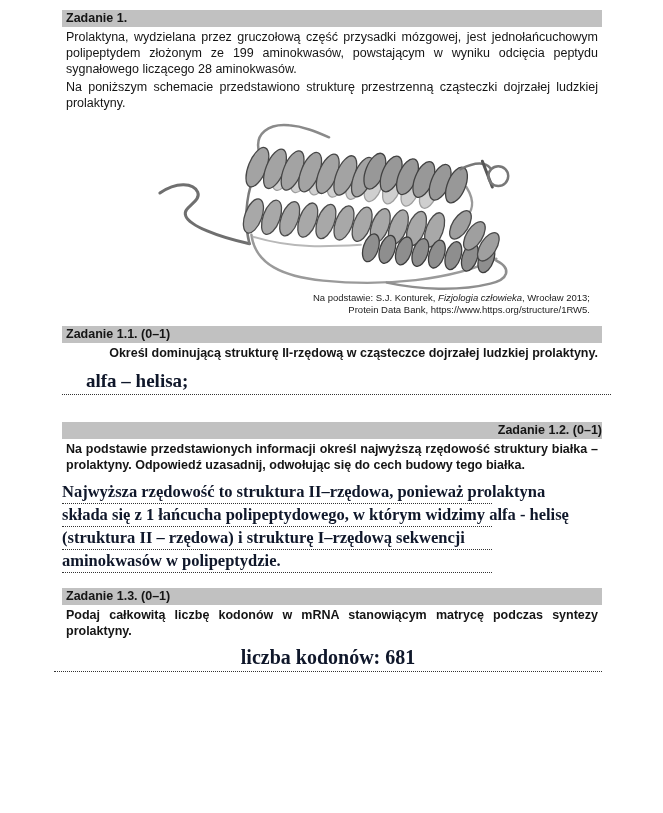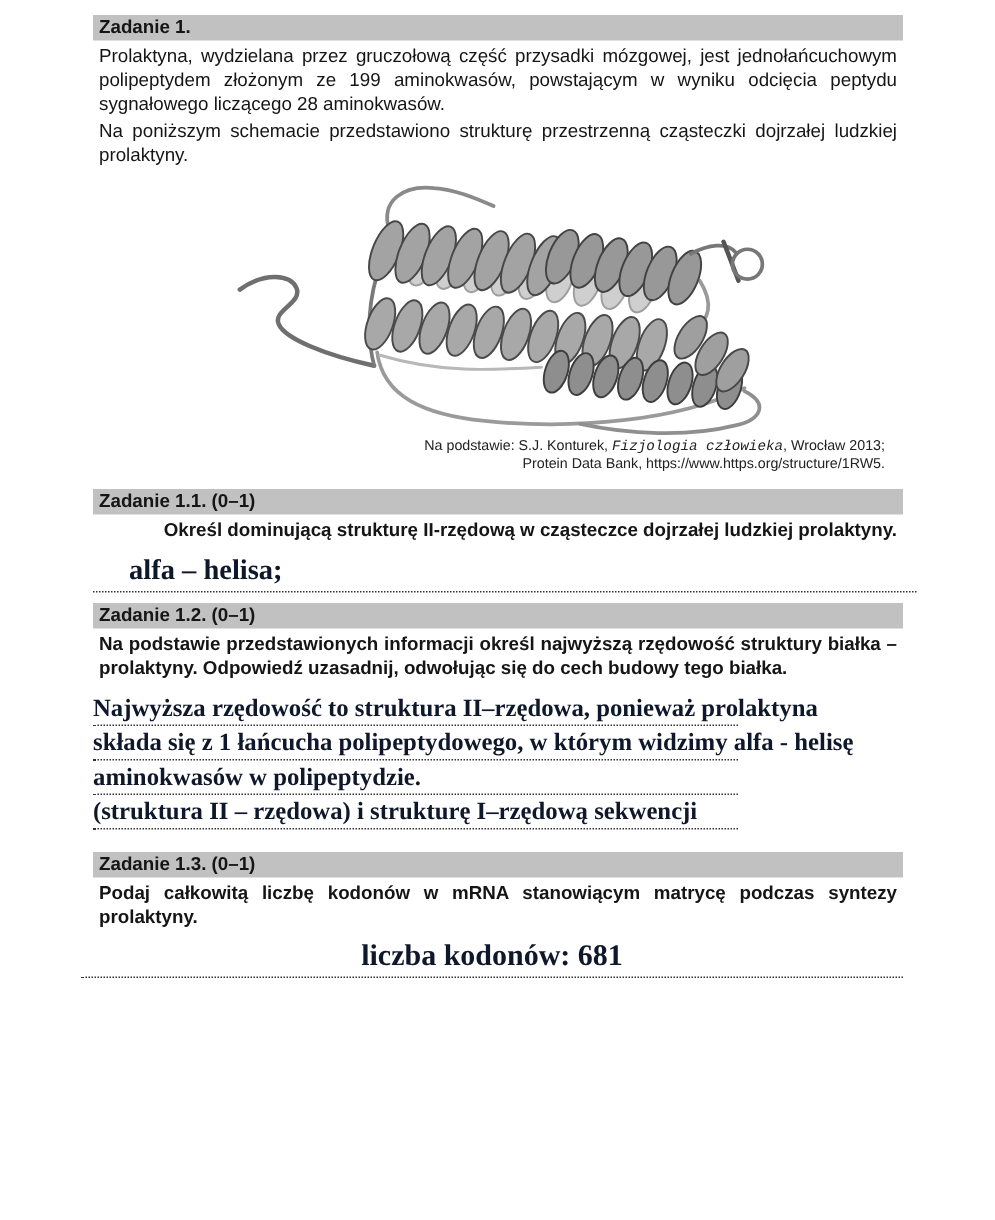--- a/index.html
+++ b/index.html
@@ -7,29 +7,29 @@
     width:663px;height:729px;background:#ffffff;overflow:hidden;position:relative;
     font-family:"Liberation Sans","DejaVu Sans",sans-serif;color:#151515;
   }
   .content{margin-left:62px;width:540px;}
   .task-bar{
     background:#c1c1c1;font-weight:bold;font-size:12.5px;line-height:15px;
     padding:1px 0 1px 4px;width:536px;
   }
   .bar-1{margin-top:10px;}
   .bar-11{margin-top:11px;}
-  .bar-12{margin-top:7px;}
+  .bar-12{margin-top:27px;text-align:right;}
   .bar-13{margin-top:15px;}
   .body-text{font-size:12.5px;line-height:16px;margin:2px 0 0 0;padding:0 4px 0 4px;width:532px;text-align:right;}
   .just{text-align:justify;}
   .q{font-weight:bold;}
   .figure-wrap{height:178px;margin-top:2px;}
   .figure-wrap svg{display:block;margin-left:70px;}
   .citation{font-size:9.5px;line-height:11.5px;text-align:right;padding-right:12px;margin-top:1px;color:#222;}
-  .it{font-style:italic;font-family:Liberation Mono, monospace;}
+  .it{font-style:italic;}
   .answer{font-family:"Liberation Serif","DejaVu Serif",serif;font-weight:bold;color:#0f172a;}
   .ans11{
     font-size:19px;line-height:22px;margin-top:9px;width:525px;
     border-bottom:1.5px dotted #333;padding:0 0 2px 24px;white-space:nowrap;
   }
   .a12-block{margin-top:8px;}
   .a12-line{
     font-size:16.5px;line-height:21.5px;width:430px;margin-bottom:0.5px;
     border-bottom:1.5px dotted #333;white-space:nowrap;overflow:visible;
   }
@@ -122,22 +122,22 @@
       <span>alfa – helisa;</span>
     </div>
 
     <div class="task-bar bar-12">
       <span>Zadanie 1.2. (0–1)</span>
     </div>
     <p class="body-text q just">Na podstawie przedstawionych informacji określ najwyższą rzędowość struktury białka – prolaktyny. Odpowiedź uzasadnij, odwołując się do cech budowy tego białka.</p>
     <div class="a12-block">
       <div class="answer a12-line">Najwyższa rzędowość to struktura II–rzędowa, ponieważ prolaktyna</div>
       <div class="answer a12-line">składa się z 1 łańcucha polipeptydowego, w którym widzimy alfa - helisę</div>
+      <div class="answer a12-line">(struktura II – rzędowa) i strukturę I–rzędową sekwencji</div>
       <div class="answer a12-line">aminokwasów w polipeptydzie.</div>
-      <div class="answer a12-line">(struktura II – rzędowa) i strukturę I–rzędową sekwencji</div>
     </div>
 
     <div class="task-bar bar-13">
       <span>Zadanie 1.3. (0–1)</span>
     </div>
     <p class="body-text q just">Podaj całkowitą liczbę kodonów w mRNA stanowiącym matrycę podczas syntezy prolaktyny.</p>
     <div class="answer ans13">
       <span>liczba kodonów: 681</span>
     </div>
 

